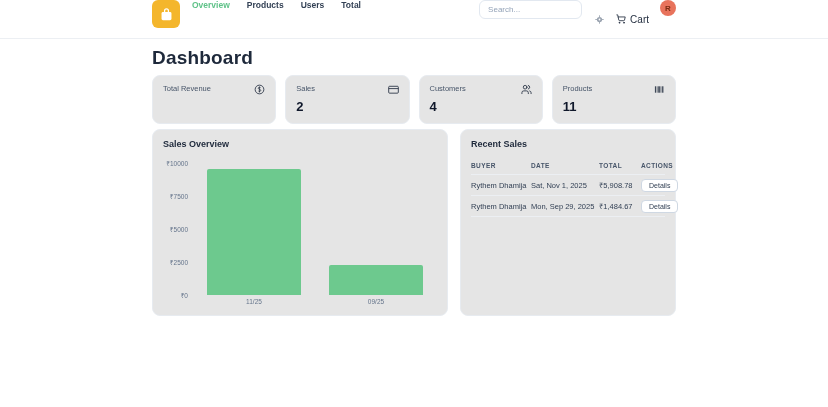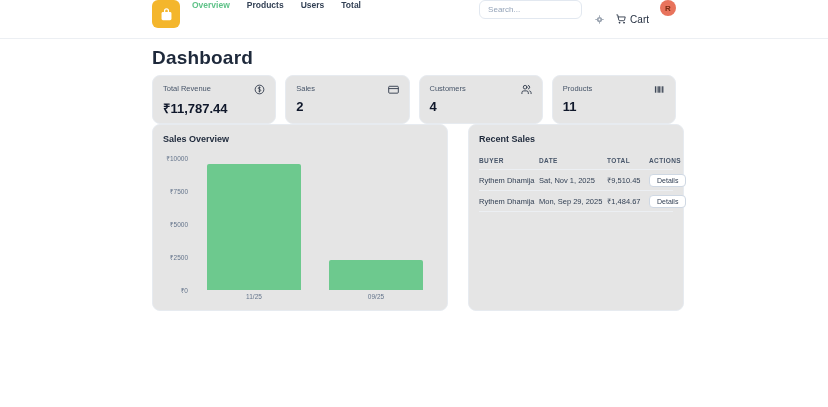--- a/index.html
+++ b/index.html
@@ -29,21 +29,21 @@
   
   h1 { font-size:19px; font-weight:700; color:#1e293b; margin:8px 0 6px; letter-spacing:.2px; }
 
   .stats { display:grid; grid-template-columns:repeat(4,1fr); gap:9px; }
   .card { background:#e5e5e5; border:1px solid #e7ebf0; border-radius:8px; }
   .stat { height:49px; padding:8px 10px; }
   .stat-top { display:flex; justify-content:space-between; align-items:flex-start; }
   .stat-label { font-size:7.5px; color:#475569; }
   .stat-value { font-size:13px; font-weight:700; color:#0f172a; margin-top:4px; }
 
-  .panels { display:grid; grid-template-columns:296px 216px; gap:20px; }
+  .panels { display:grid; grid-template-columns:296px 216px; gap:12px; margin-top:5px; }
   .panel { height:187px; padding:9px 10px; }
   .panel-title { font-size:9px; font-weight:700; color:#1e293b; }
 
   
   .chart { display:flex; margin-top:14px; height:132px; }
   .yaxis { position:relative; width:30px; height:100%; flex:none; }
   .ytick { position:absolute; right:5px; transform:translateY(50%); font-size:6.5px; color:#64748b; }
   .plot { flex:1; display:flex; align-items:flex-end; height:100%; }
   .bar-slot { flex:1; height:100%; display:flex; align-items:flex-end; justify-content:center; position:relative; }
   .bar { width:94px; background:#6dc98e; border-radius:2px 2px 0 0; }
@@ -117,21 +117,20 @@
     <div class="card stat">
       <div class="stat-top">
         <span class="stat-label">Total Revenue</span>
         <span>
           <svg width="11" height="11" viewBox="0 0 24 24" fill="none" stroke="#1e293b" stroke-width="1.8">
             <circle cx="12" cy="12" r="9.5"></circle>
             <path d="M14.5 8.2c-.6-.8-1.5-1.2-2.5-1.2-1.6 0-2.8.9-2.8 2.3 0 3 5.6 1.6 5.6 4.6 0 1.4-1.2 2.3-2.8 2.3-1.1 0-2.1-.5-2.7-1.3M12 5.5v13" stroke-width="1.5"></path>
           </svg>
         </span>
       </div>
-      <div class="stat-value">₹11,787.44</div>
     </div>
 
     <div class="card stat">
       <div class="stat-top">
         <span class="stat-label">Sales</span>
         <span>
           <svg width="11" height="11" viewBox="0 0 24 24" fill="none" stroke="#1e293b" stroke-width="1.8">
             <rect x="1.5" y="5" width="21" height="15" rx="2"></rect>
             <line x1="1.5" y1="10" x2="22.5" y2="10"></line>
           </svg>
@@ -201,21 +200,21 @@
       <div class="table">
         <div class="trow thead">
           <span class="th">BUYER</span>
           <span class="th">DATE</span>
           <span class="th">TOTAL</span>
           <span class="th">ACTIONS</span>
         </div>
         <div class="trow tbody-row">
           <span class="td">Rythem Dhamija</span>
           <span class="td">Sat, Nov 1, 2025</span>
-          <span class="td total">₹9,510.45</span>
+          <span class="td total">₹5,908.78</span>
           <button class="details-btn">Details</button>
         </div>
         <div class="trow tbody-row">
           <span class="td">Rythem Dhamija</span>
           <span class="td">Mon, Sep 29, 2025</span>
           <span class="td total">₹1,484.67</span>
           <button class="details-btn">Details</button>
         </div>
       </div>
     </div>

